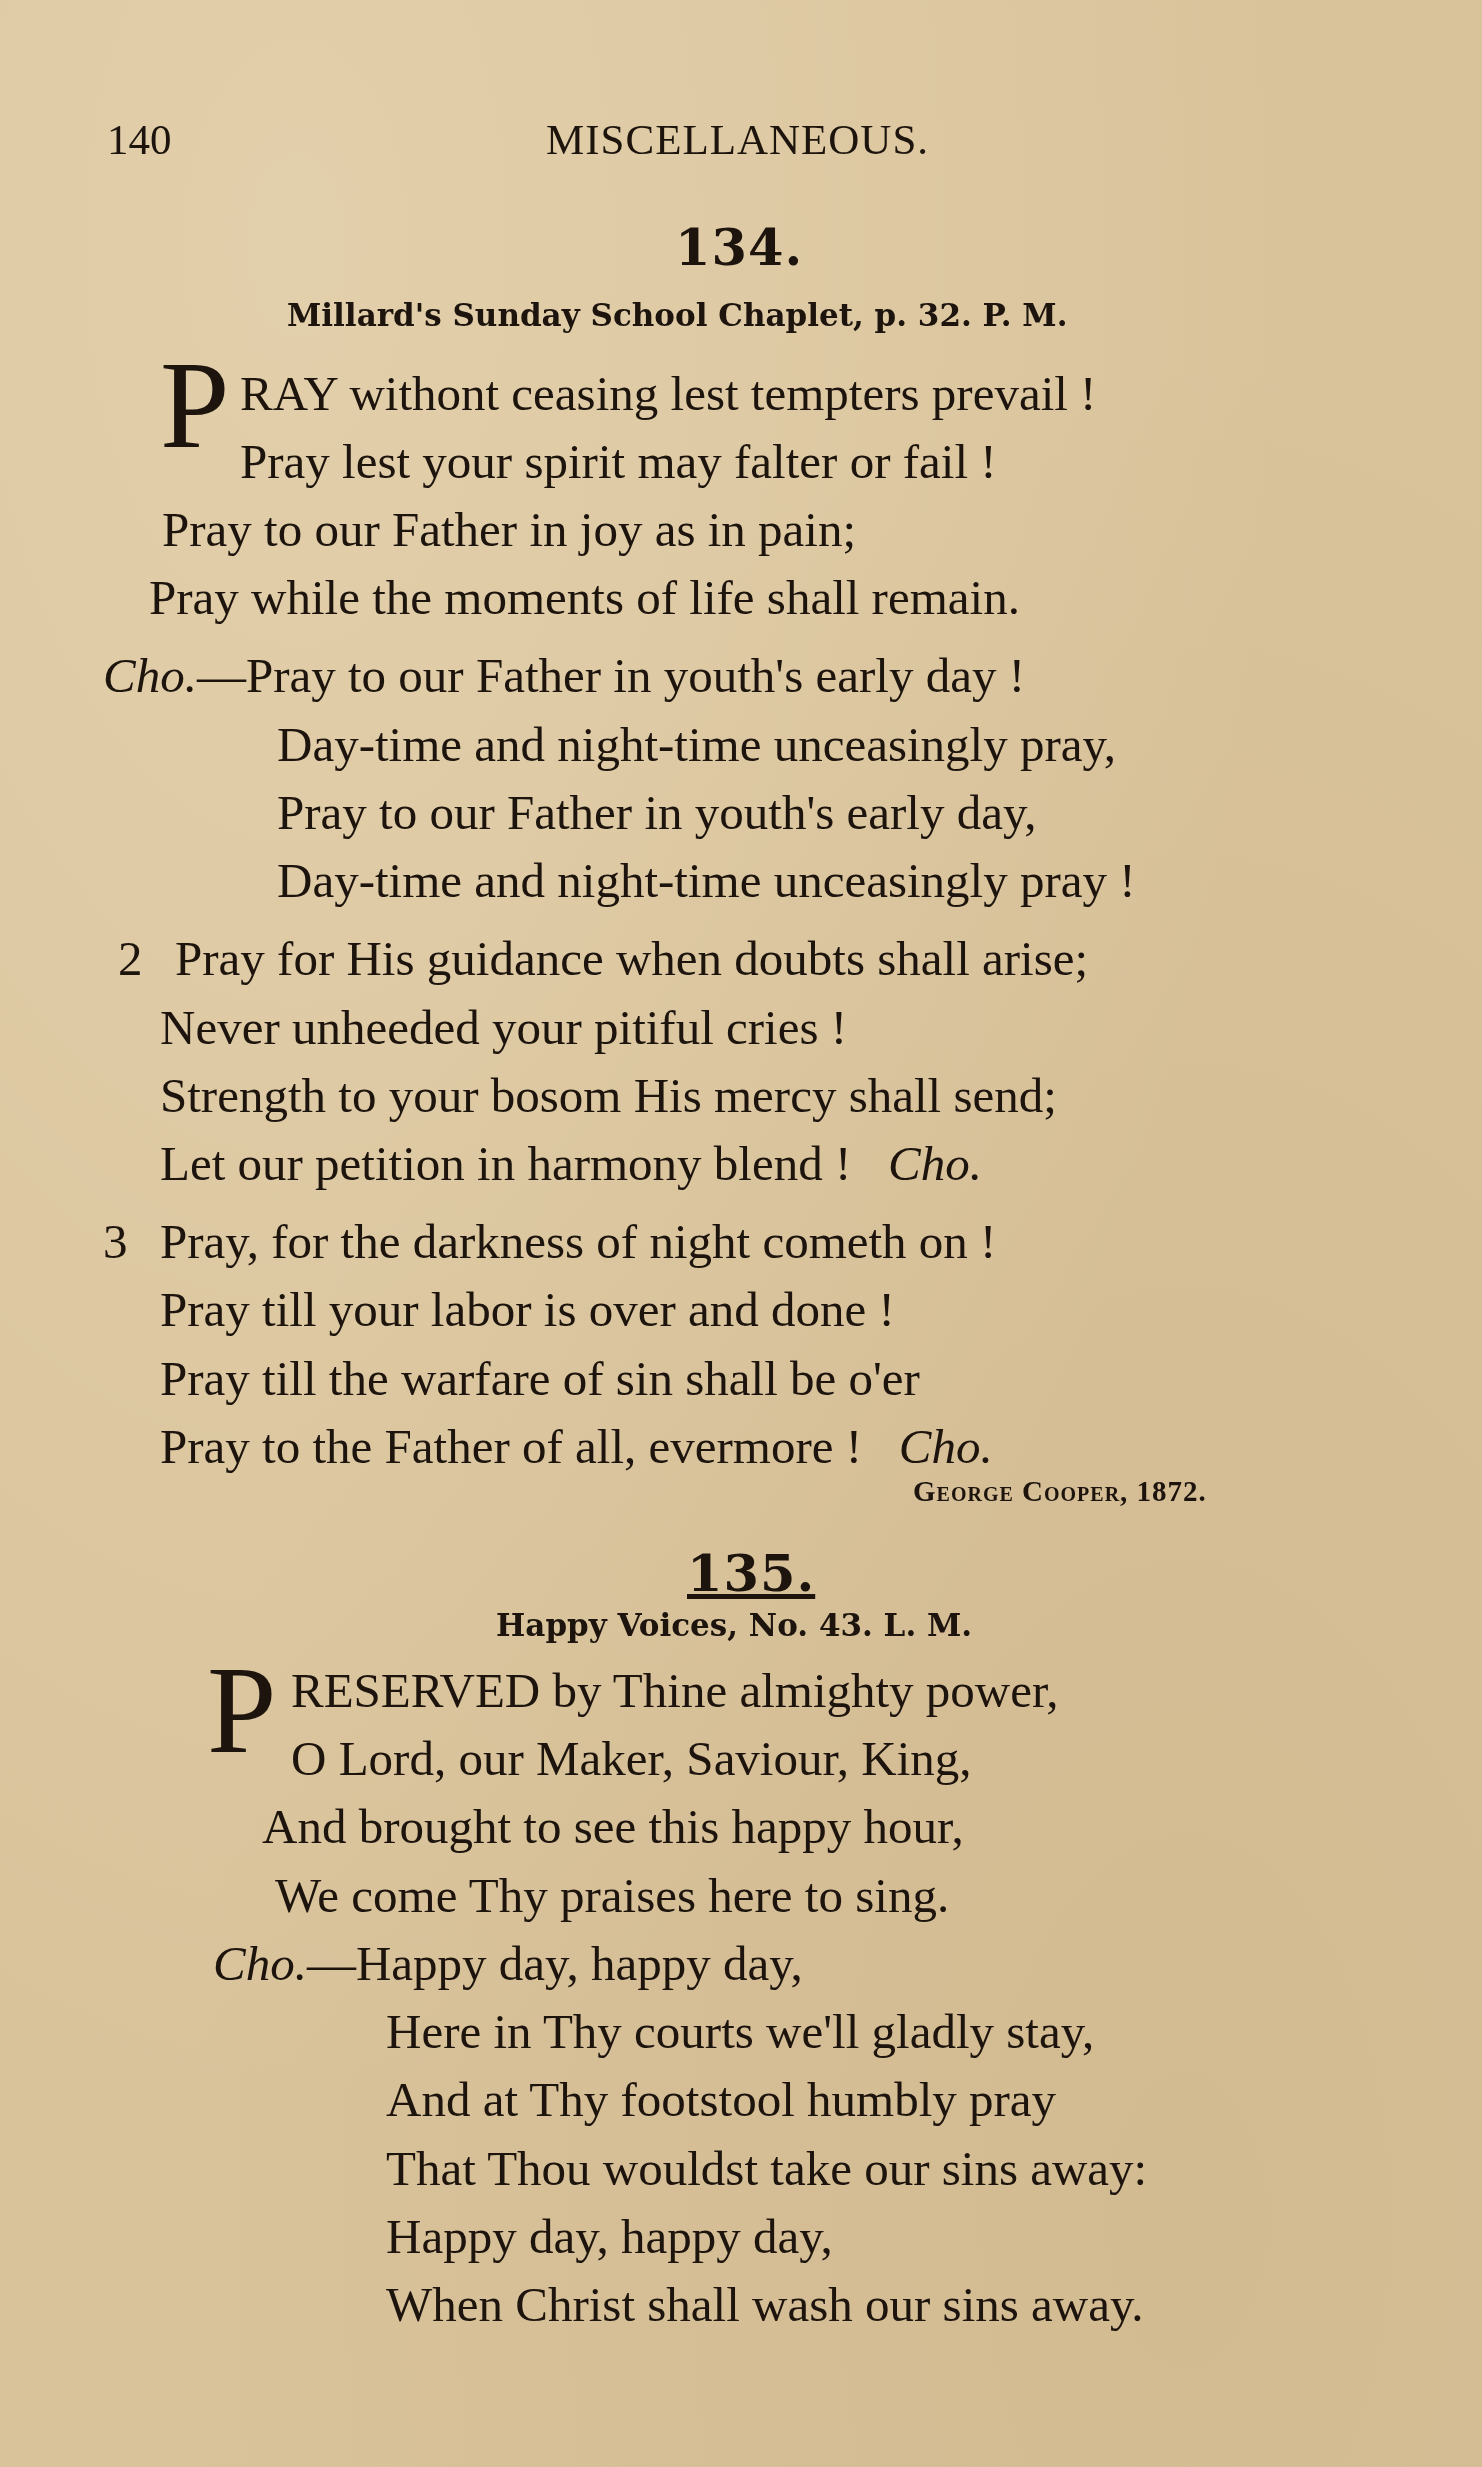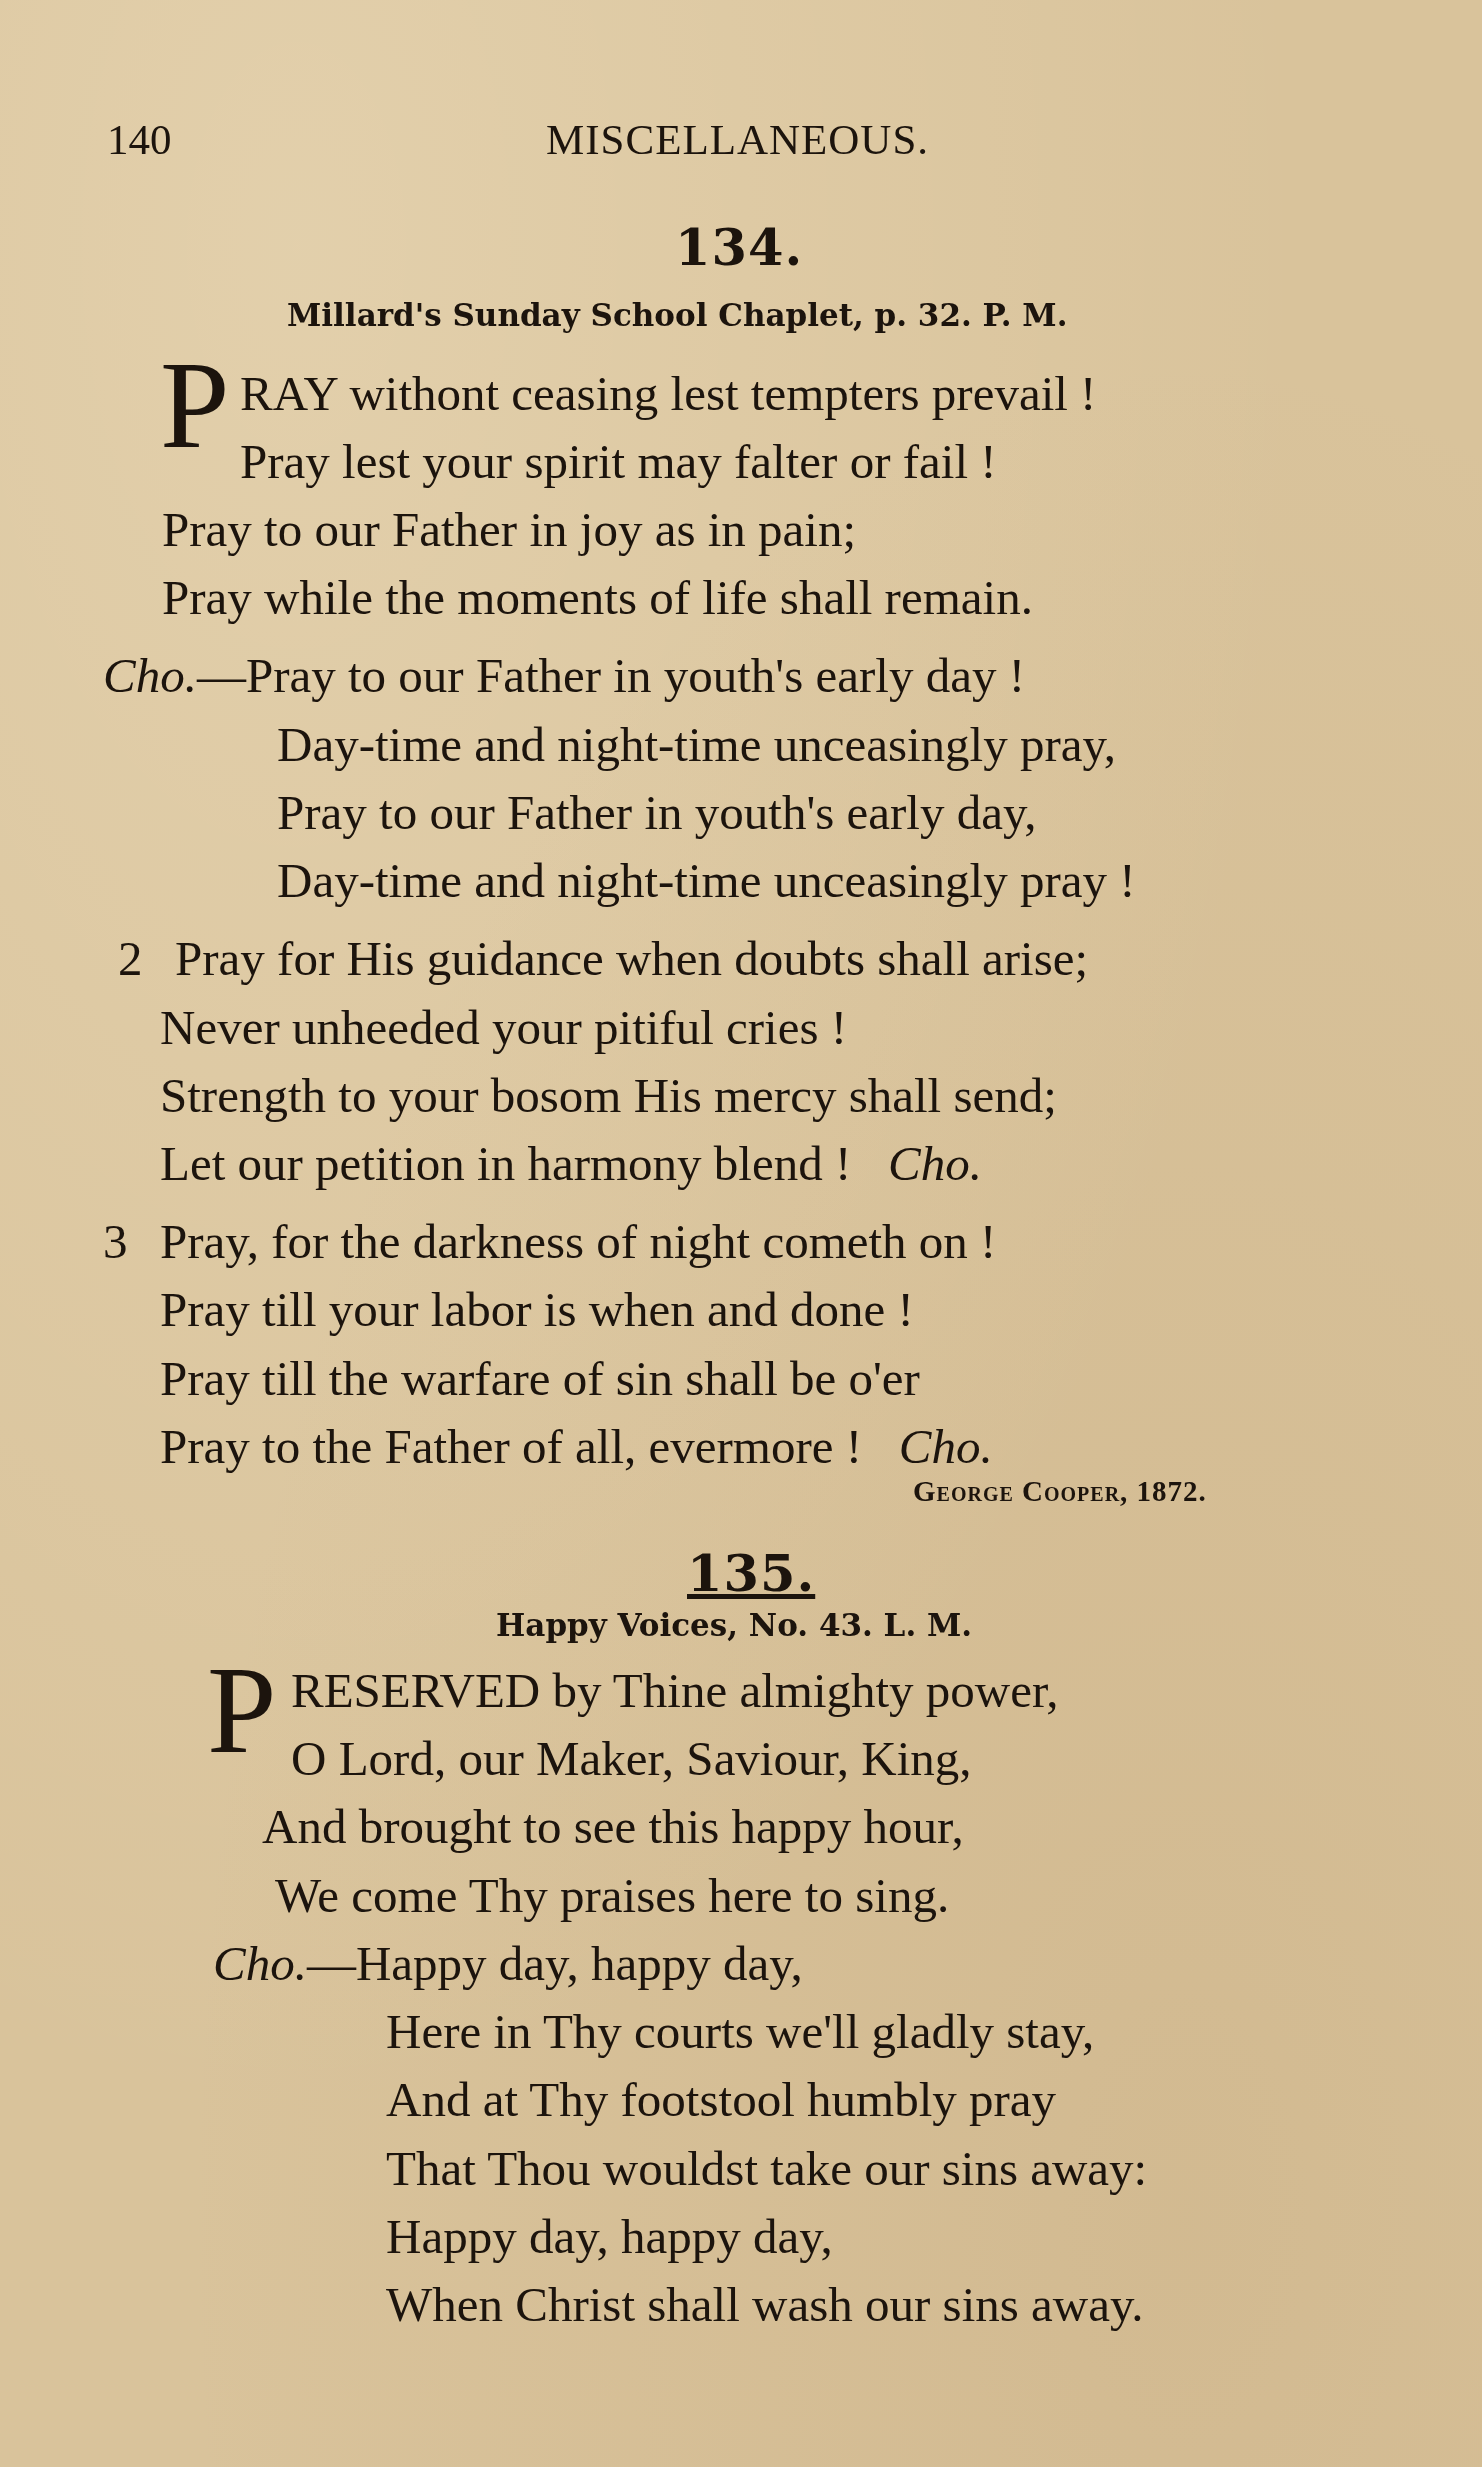--- a/index.html
+++ b/index.html
@@ -39,21 +39,21 @@
   <span class="section-title">MISCELLANEOUS.</span>
 </div>
 
 <div class="abs hymn-num" style="top:217px; left:675px;">134.</div>
 <div class="abs tune" style="top:297px; left:287px;">Millard's Sunday School Chaplet, p. 32.  P. M.</div>
 
 <div class="dropcap" style="top:343px; left:160px;">P</div>
 <div class="abs line" style="top:369px; left:240px;">RAY withont ceasing lest tempters prevail !</div>
 <div class="abs line" style="top:437px; left:240px;">Pray lest your spirit may falter or fail !</div>
 <div class="abs line" style="top:505px; left:162px;">Pray to our Father in joy as in pain;</div>
-<div class="abs line" style="top:573px; left:162px;">Pray while the moments of life shall remain.</div>
+<div class="abs line" style="top:573px; left:149px;">Pray while the moments of life shall remain.</div>
 
 <div class="abs line" style="top:651px; left:103px;">
   <span class="it">Cho.</span><span>—</span><span>Pray to our Father in youth's early day !</span>
 </div>
 <div class="abs line" style="top:720px; left:277px;">Day-time and night-time unceasingly pray,</div>
 <div class="abs line" style="top:788px; left:277px;">Pray to our Father in youth's early day,</div>
 <div class="abs line" style="top:856px; left:277px;">Day-time and night-time unceasingly pray !</div>
 
 <div class="abs line" style="top:934px; left:118px;">
   <span class="vnum">2</span><span>Pray for His guidance when doubts shall arise;</span>
@@ -61,21 +61,21 @@
 <div class="abs line" style="top:1003px; left:160px;">Never unheeded your pitiful cries !</div>
 <div class="abs line" style="top:1071px; left:160px;">Strength to your bosom His mercy shall send;</div>
 <div class="abs line" style="top:1139px; left:160px;">
   <span>Let our petition in harmony blend !</span>&nbsp;&nbsp;
   <span class="it">Cho.</span>
 </div>
 
 <div class="abs line" style="top:1217px; left:103px;">
   <span class="vnum">3</span><span>Pray, for the darkness of night cometh on !</span>
 </div>
-<div class="abs line" style="top:1285px; left:160px;">Pray till your labor is when and done !</div>
+<div class="abs line" style="top:1285px; left:160px;">Pray till your labor is over and done !</div>
 <div class="abs line" style="top:1354px; left:160px;">Pray till the warfare of sin shall be o'er</div>
 <div class="abs line" style="top:1422px; left:160px;">
   <span>Pray to the Father of all, evermore !</span>&nbsp;&nbsp;
   <span class="it">Cho.</span>
 </div>
 <div class="abs attrib" style="top:1475px; left:913px;">George Cooper, 1872.</div>
 
 <div class="abs hymn-num" style="top:1543px; left:687px;text-decoration:underline;">135.</div>
 <div class="abs tune" style="top:1607px; left:484px;margin-left:12px;">Happy Voices, No. 43.  L. M.</div>
 

